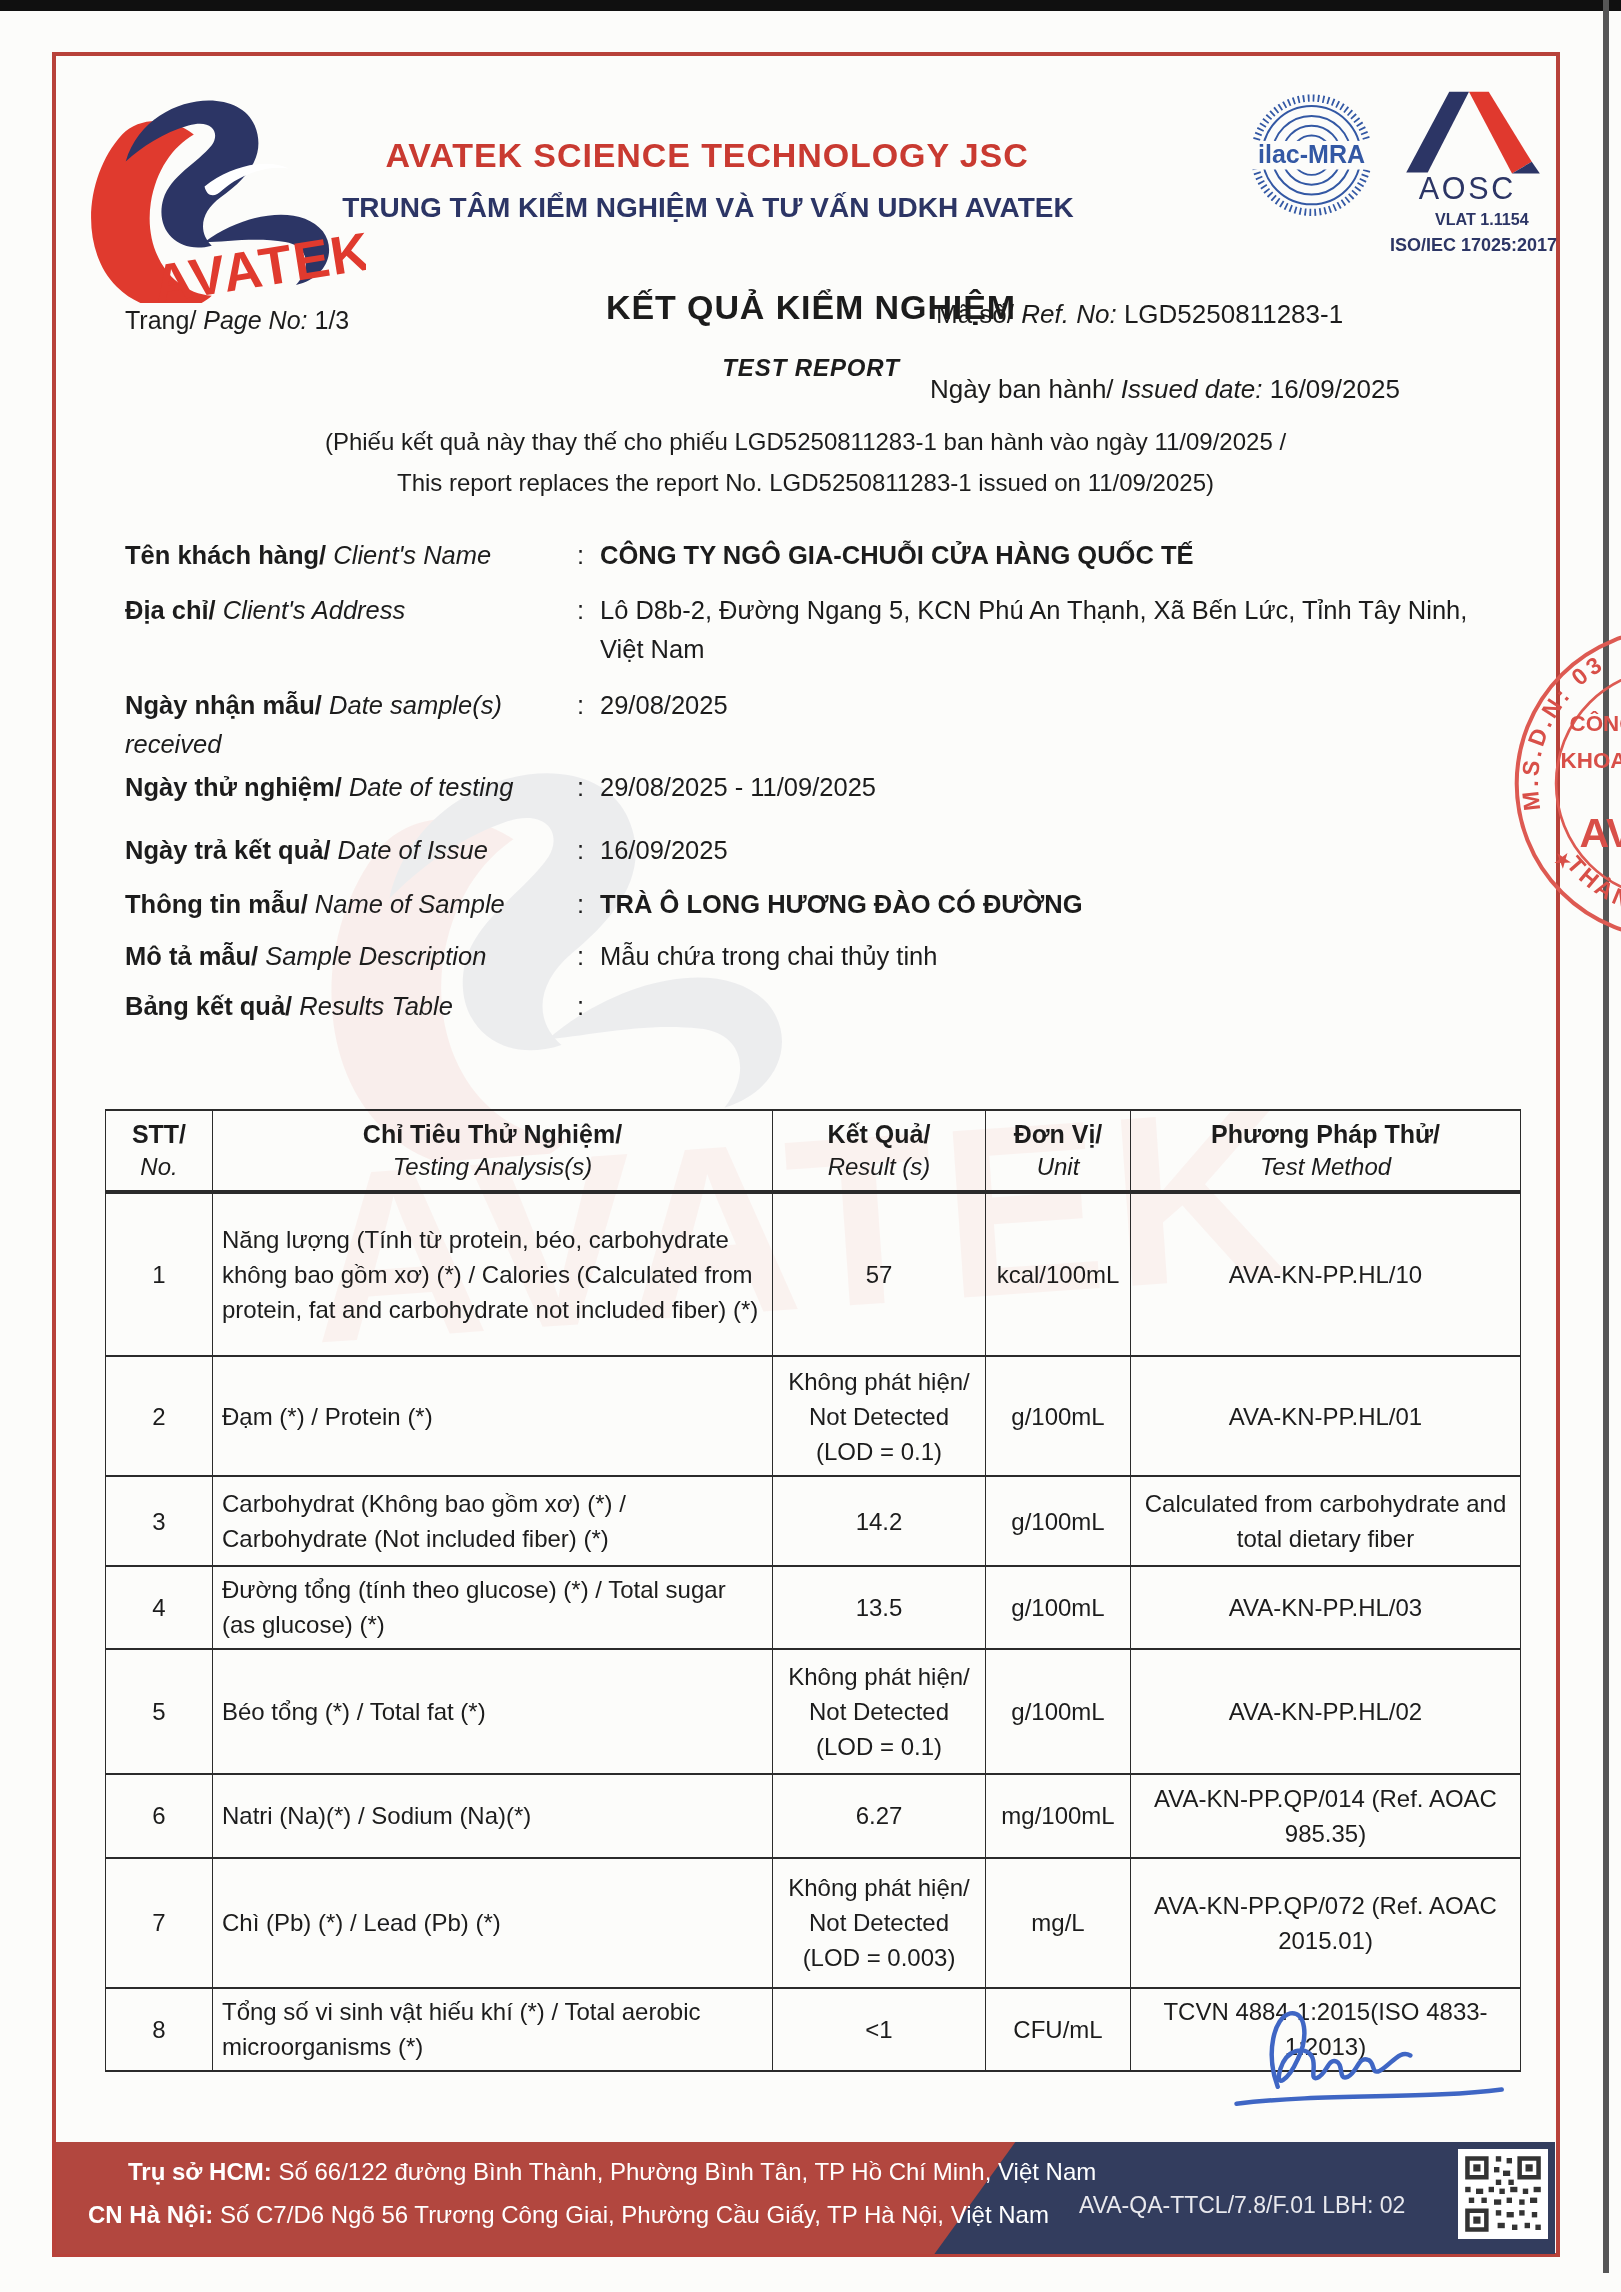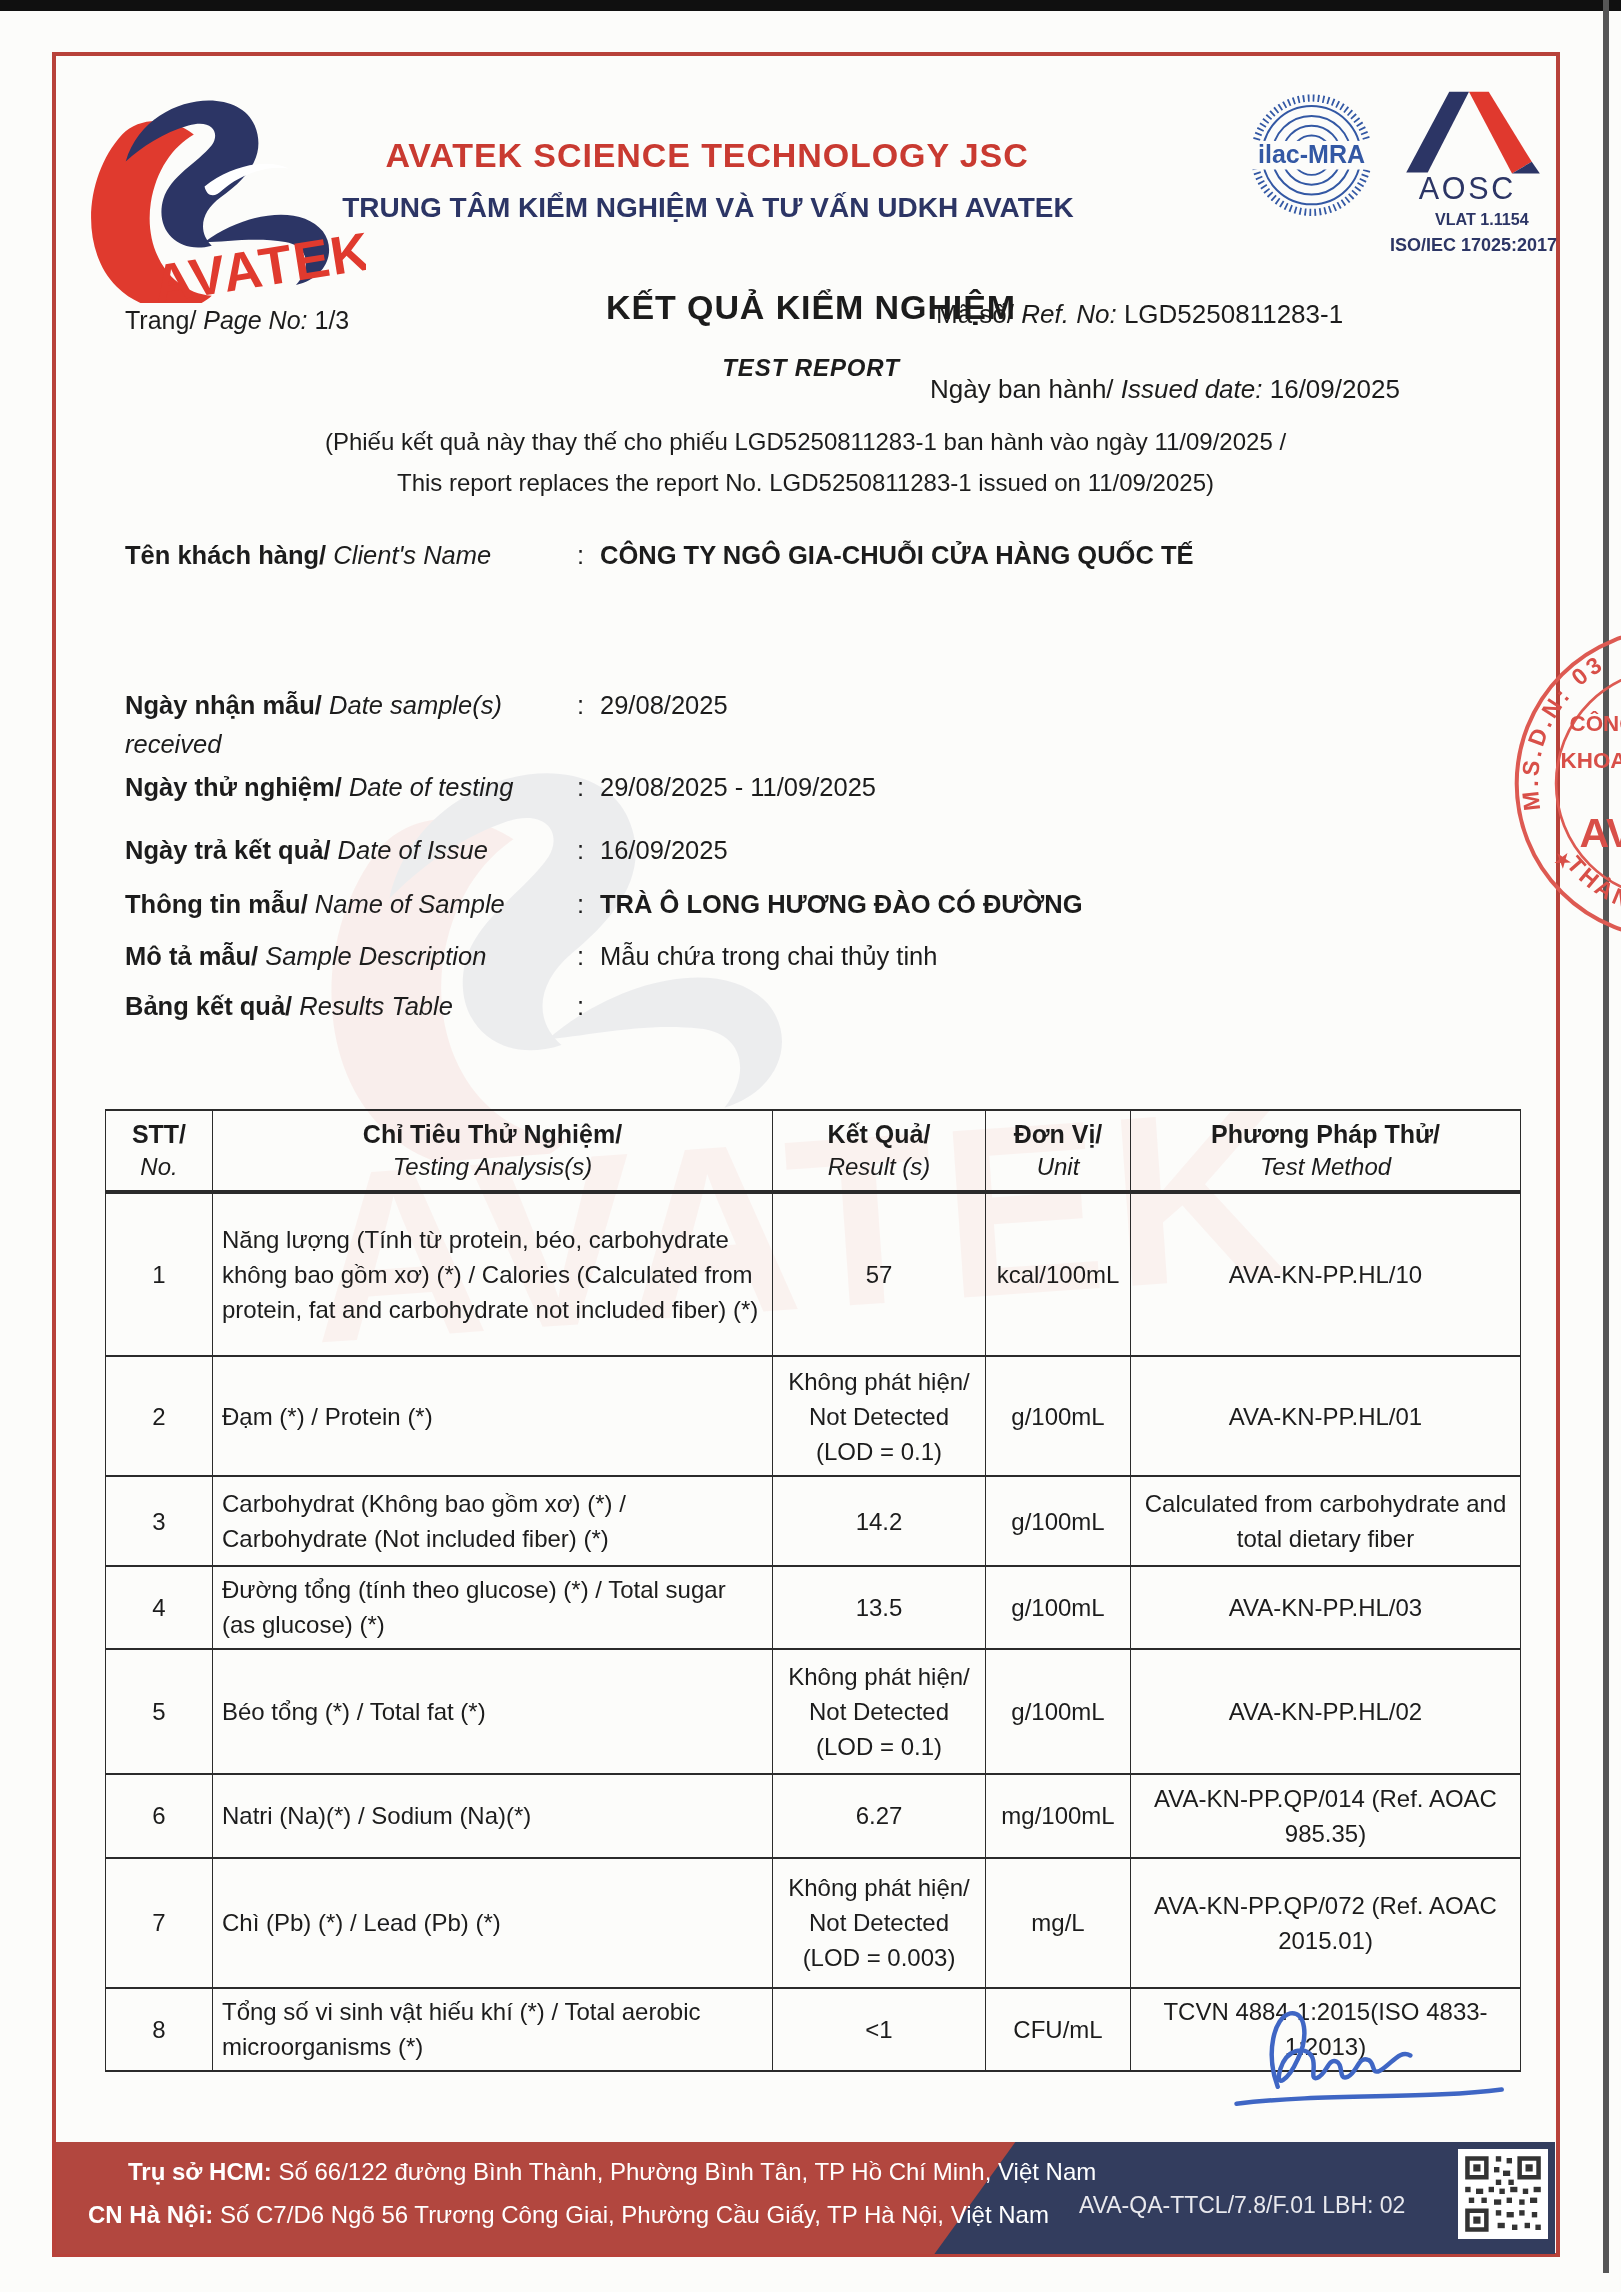--- a/index.html
+++ b/index.html
@@ -129,20 +129,24 @@
     <span>Ngày ban hành/</span>
     <i>Issued date:</i>
     <span>16/09/2025</span>
   </div>
 
   <div class="abs notice" style="top:428px;">(Phiếu kết quả này thay thế cho phiếu LGD5250811283-1 ban hành vào ngày 11/09/2025 /</div>
   <div class="abs notice" style="top:469px;">This report replaces the report No. LGD5250811283-1 issued on 11/09/2025)</div>
 
   <div class="abs info-row" style="top:536px;">
     <span class="info-label"><b>Tên khách hàng/</b> <i>Client's Name</i></span><span class="info-colon">:</span><span class="info-value v-bold">CÔNG TY NGÔ GIA-CHUỖI CỬA HÀNG QUỐC TẾ</span>
+  </div>
+  <div class="abs info-row" style="top:591px;">
+    <span class="info-label"><b>Địa chỉ/</b> <i>Client's Address</i></span><span class="info-colon">:</span><span class="info-value">Lô D8b-2, Đường Ngang 5, KCN Phú An Thạnh, Xã Bến Lức, Tỉnh Tây Ninh,
+Việt Nam</span>
   </div>
   <div class="abs info-row" style="top:686px;">
     <span class="info-label"><b>Ngày nhận mẫu/</b> <i>Date sample(s)
 received</i></span><span class="info-colon">:</span><span class="info-value">29/08/2025</span>
   </div>
   <div class="abs info-row" style="top:768px;">
     <span class="info-label"><b>Ngày thử nghiệm/</b> <i>Date of testing</i></span><span class="info-colon">:</span><span class="info-value">29/08/2025 - 11/09/2025</span>
   </div>
   <div class="abs info-row" style="top:831px;">
     <span class="info-label"><b>Ngày trả kết quả/</b> <i>Date of Issue</i></span><span class="info-colon">:</span><span class="info-value">16/09/2025</span>

